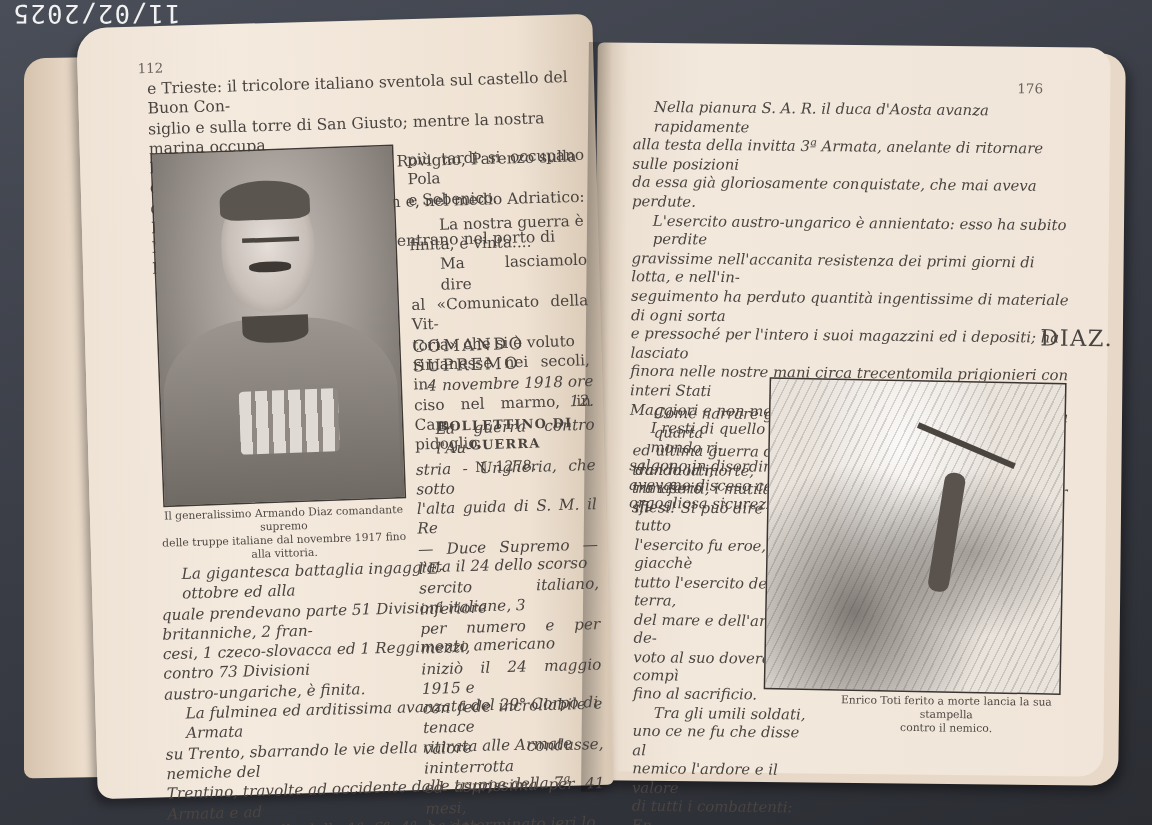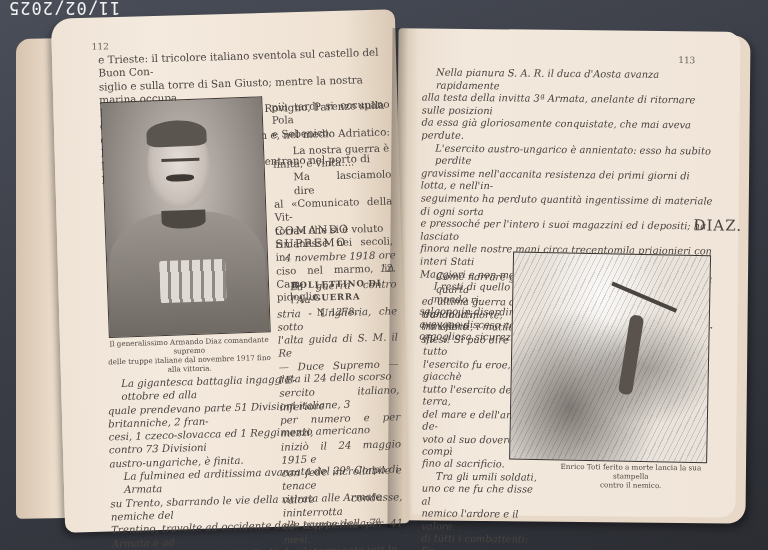--- a/index.html
+++ b/index.html
@@ -114,21 +114,21 @@
     <div>austro-ungariche, è finita.</div>
     <div style="padding-left:14px;">La fulminea ed arditissima avanzata del 29° Corpo di Armata</div>
     <div>su Trento, sbarrando le vie della ritirata alle Armate nemiche del</div>
     <div>Trentino, travolte ad occidente dalle truppe della 7ª Armata e ad</div>
     <div>oriente da quelle della 1ª, 6ª, 4ª, ha determinato ieri lo sfacelo totale</div>
 
   </div>
 </div>
 
 <div style="position:absolute;left:0;top:0;width:768px;height:550px;transform:rotate(0.6deg);transform-origin:570px 270px;">
-  <div class="pnum" style="left:676px;top:54px;">113</div>
+  <div class="pnum" style="left:676px;top:54px;">176</div>
 
   <div class="txt it" style="left:420px;top:68px;width:292px;font-size:9.9px;line-height:12.6px;">
     <div style="padding-left:14px;">Nella pianura S. A. R. il duca d'Aosta avanza rapidamente</div>
     <div>alla testa della invitta 3ª Armata, anelante di ritornare sulle posizioni</div>
     <div>da essa già gloriosamente conquistate, che mai aveva perdute.</div>
     <div style="padding-left:14px;">L'esercito austro-ungarico è annientato: esso ha subito perdite</div>
     <div>gravissime nell'accanita resistenza dei primi giorni di lotta, e nell'in-</div>
     <div>seguimento ha perduto quantità ingentissime di materiale di ogni sorta</div>
     <div>e pressoché per l'intero i suoi magazzini ed i depositi; ha lasciato</div>
     <div>finora nelle nostre mani circa trecentomila prigionieri con interi Stati</div>

